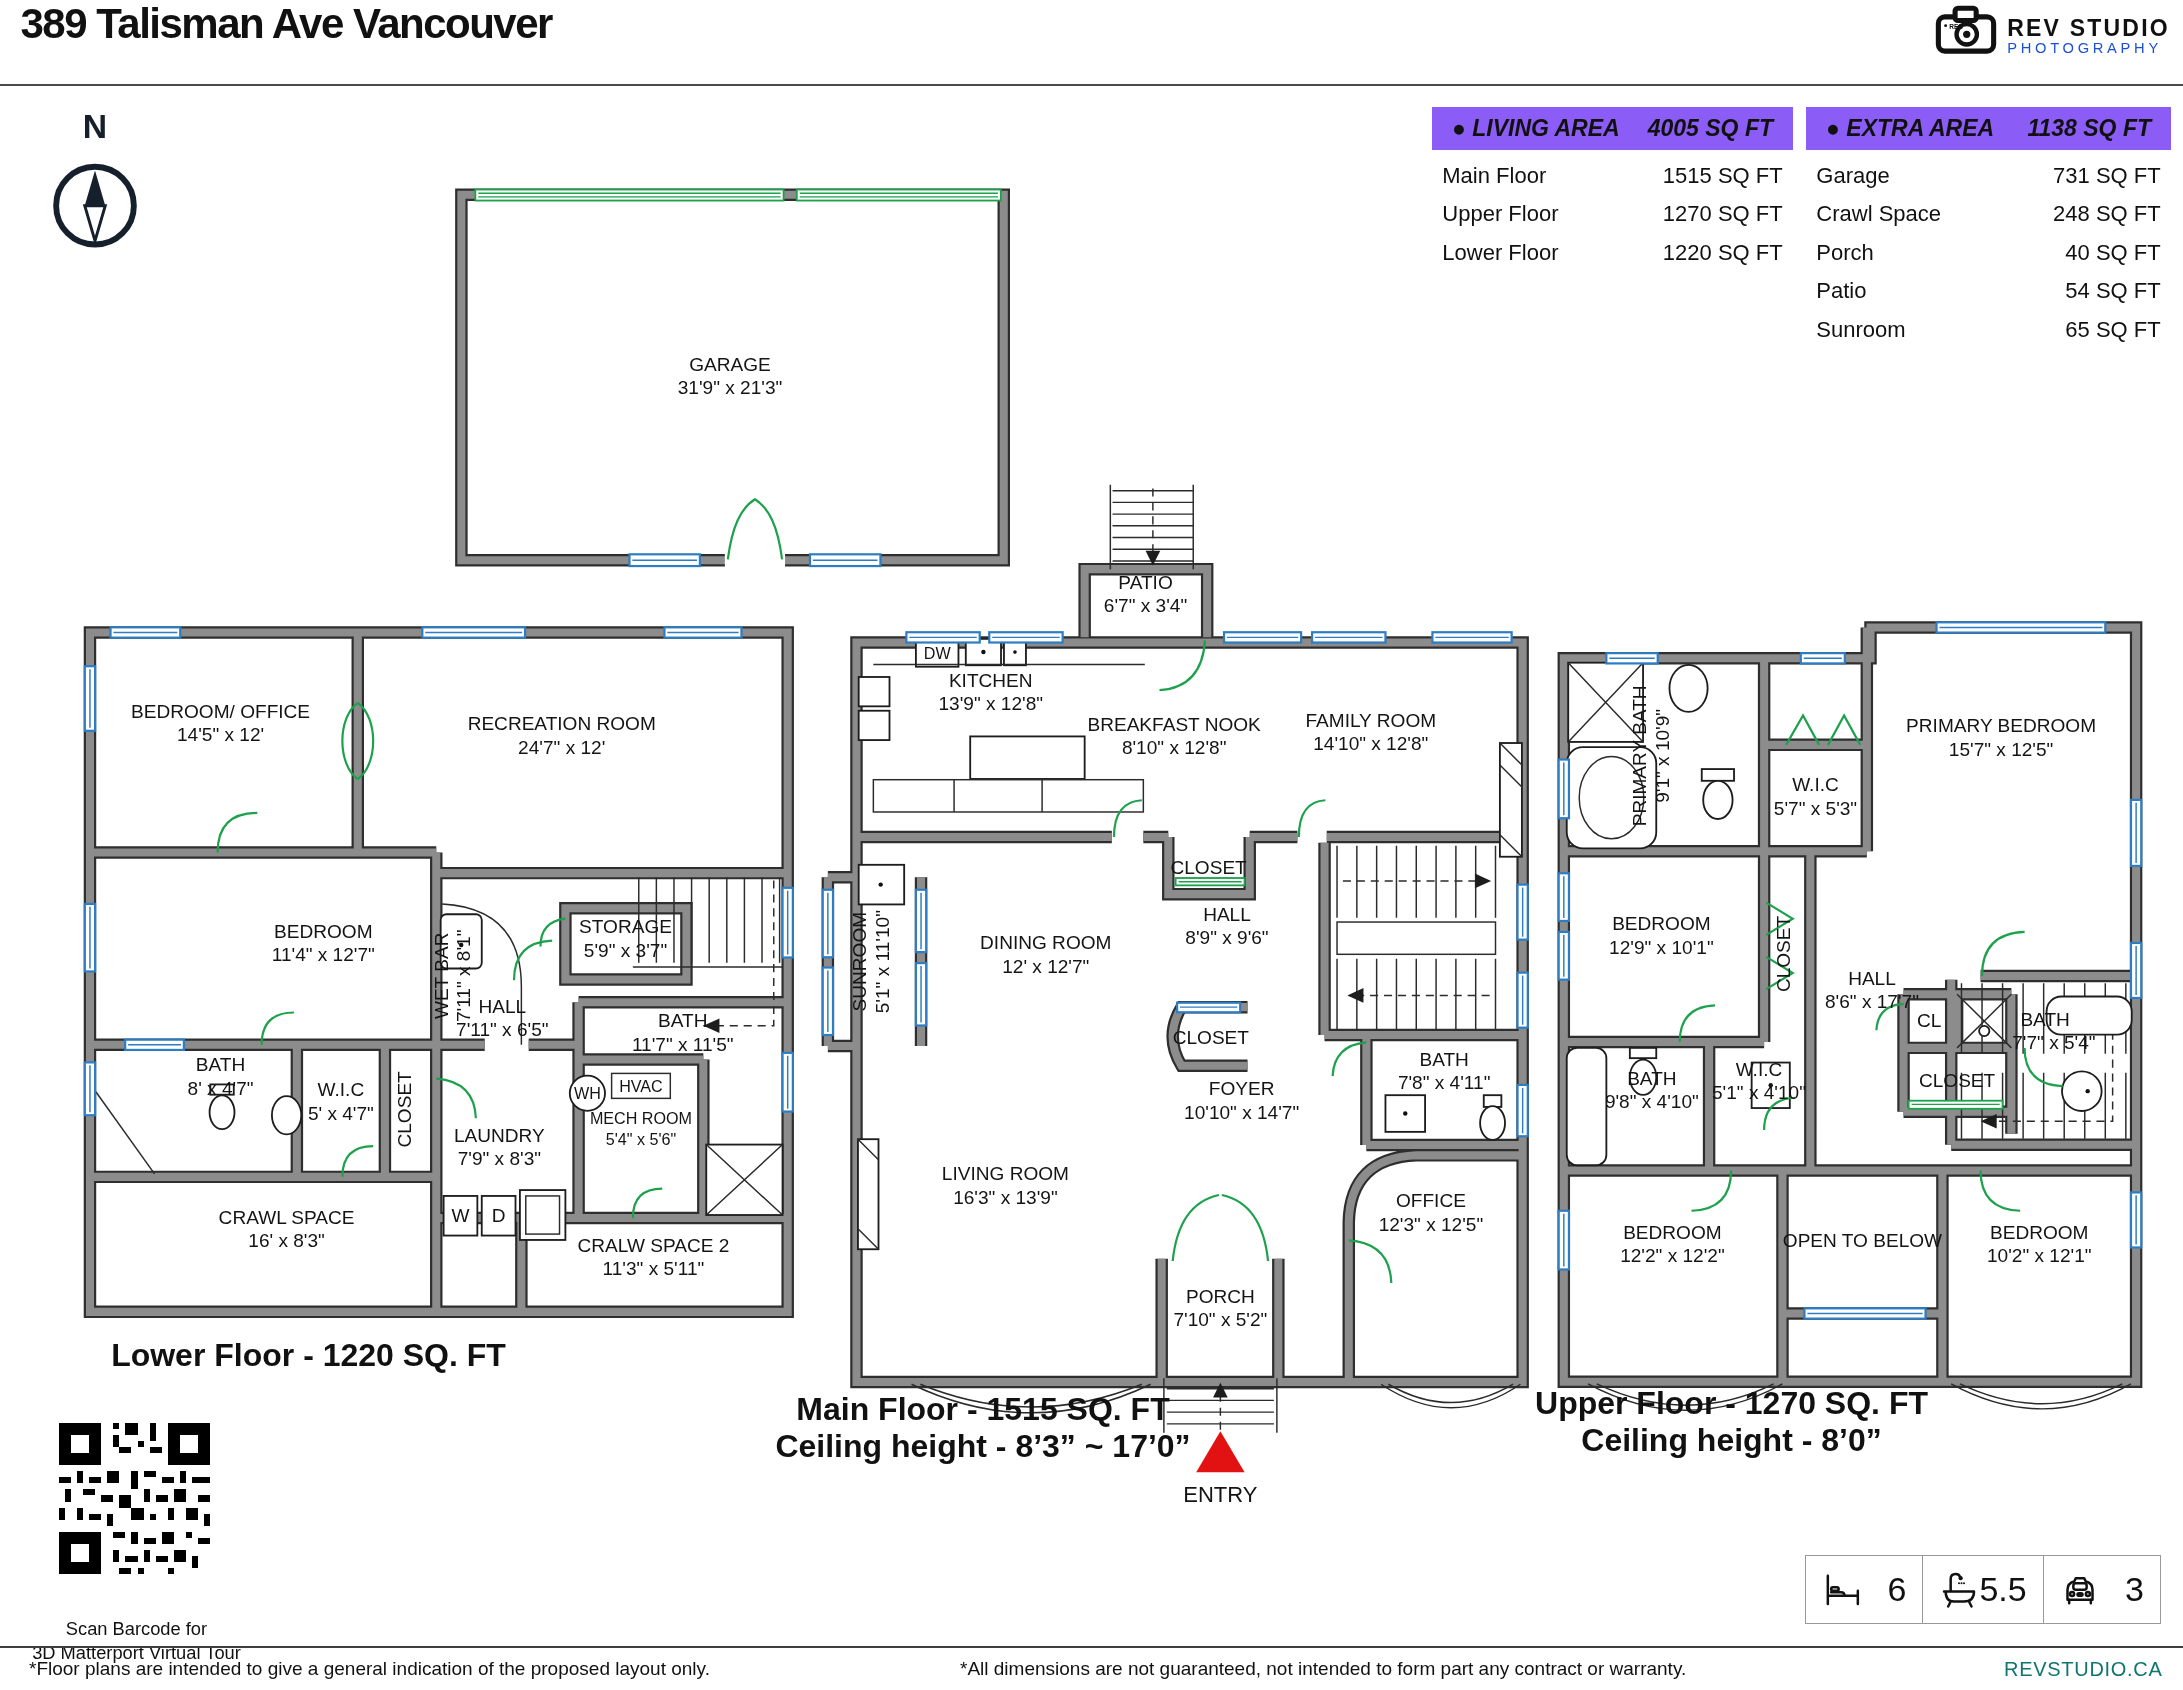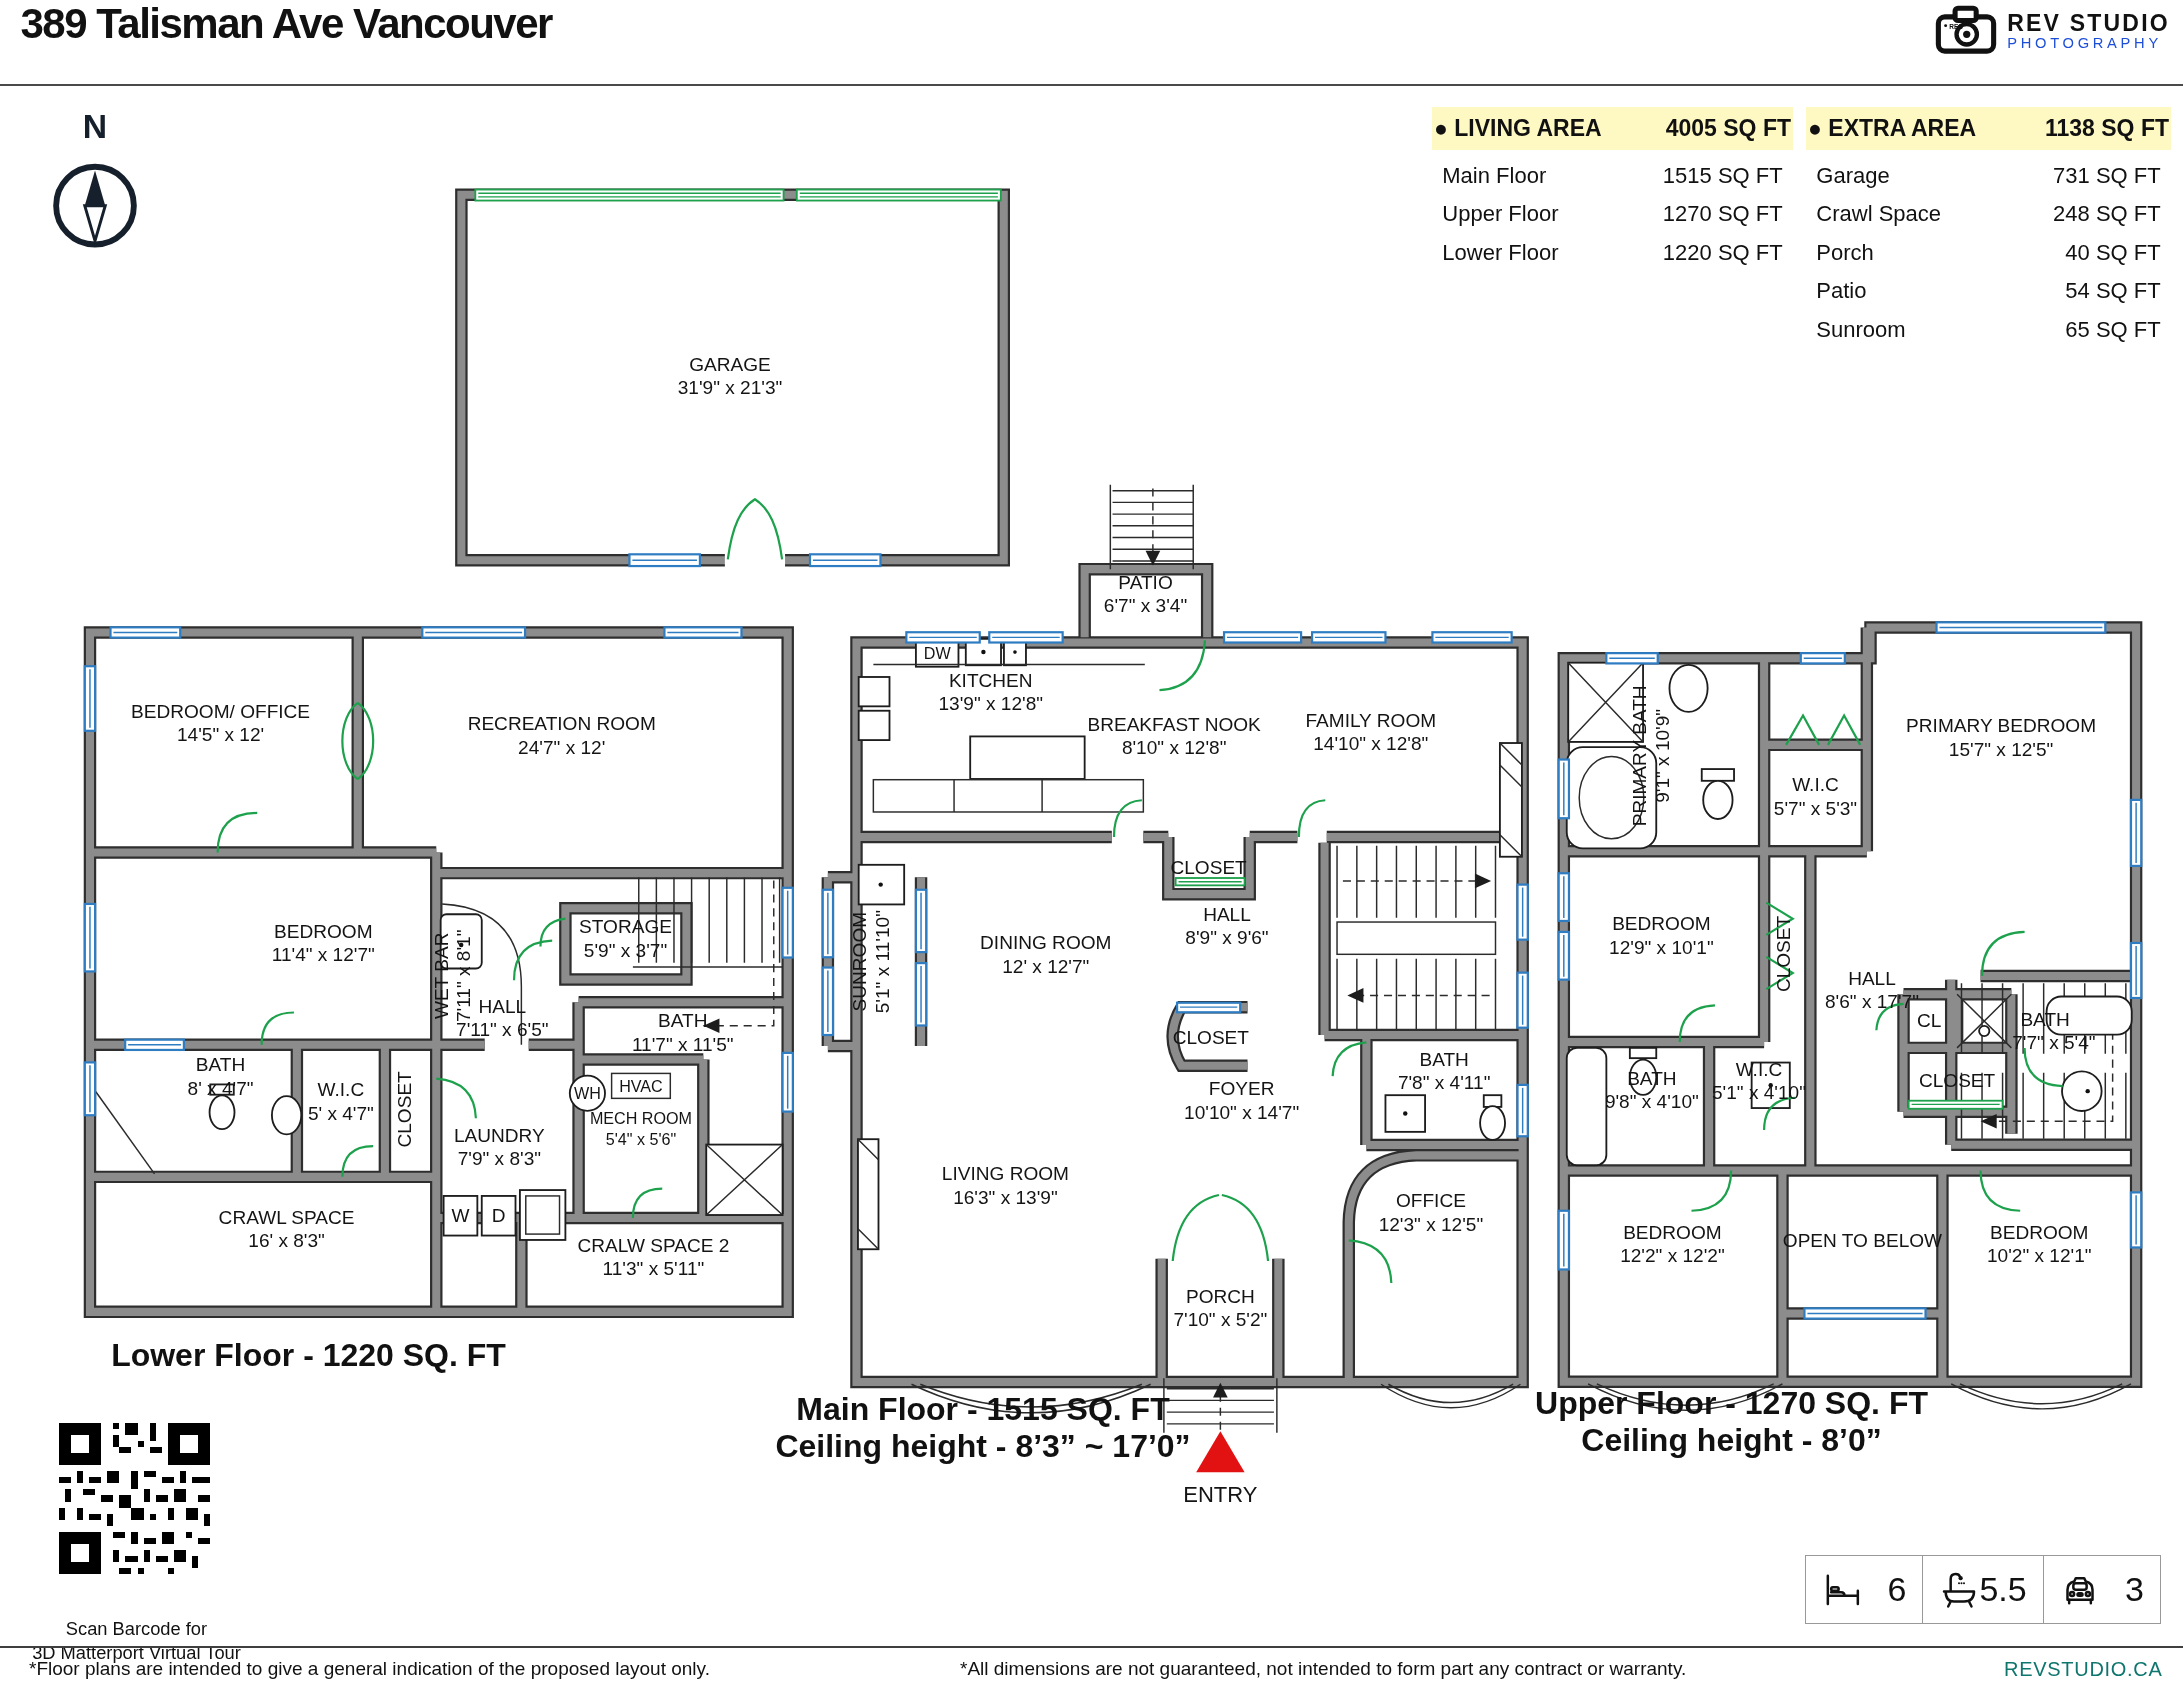--- a/index.html
+++ b/index.html
@@ -2,27 +2,27 @@
 <html style="font-size:11.7px"><head>
 <meta charset="utf-8">
 <style>
   html,body{margin:0;padding:0;background:#fff;}
   #page{position:relative;width:2183px;height:1690px;background:#fff;overflow:hidden;
         font-family:"Liberation Sans",sans-serif;color:#111;}
   .abs{position:absolute;}
   
   #title{left:20.5px;top:0px;font-size:42px;font-weight:bold;letter-spacing:-1.5px;}
   #hr1{left:0;top:84px;width:2183px;height:2.2px;background:#4a4a4a;}
-  #logo{right:13.2px;top:5.9px;display:flex;align-items:center;gap:10.3px;}
+  #logo{right:13.2px;top:5.9px;display:flex;align-items:flex-end;gap:10.3px;}
   .logoName{font-size:23px;font-weight:bold;letter-spacing:2.2px;line-height:1.05;}
   .logoTag{font-size:14.7px;letter-spacing:3.7px;color:#1d4ed8;}
   
   .atable{width:361px;}
-  .athead{display:flex;justify-content:space-between;background:#fef9c3;padding:8px 2px;
-          font-weight:bold;font-size:23px;}
+  .athead{display:flex;justify-content:space-between;background:#8b5cf6;padding:8px 20px;
+          font-weight:bold;font-size:23px;font-style:italic;}
   .atrow{display:flex;justify-content:space-between;padding:12.5px 10.3px 0 10.3px;font-size:22px;}
   
   svg{position:absolute;overflow:visible;}
   .wo{stroke:#2e2e2e;stroke-width:17;fill:none;}
   .wi{stroke:#8c8c8c;stroke-width:11;fill:none;}
   .thin{stroke:#2b2b2b;stroke-width:2;fill:none;}
   .fix{stroke:#1d1d1d;stroke-width:2.5;fill:#fff;}
   .stair{stroke:#2b2b2b;stroke-width:2;fill:none;}
   .dash{stroke:#2b2b2b;stroke-width:2;fill:none;stroke-dasharray:11 8;}
   .win{fill:#fff;stroke:#2e7cc2;stroke-width:3;}

